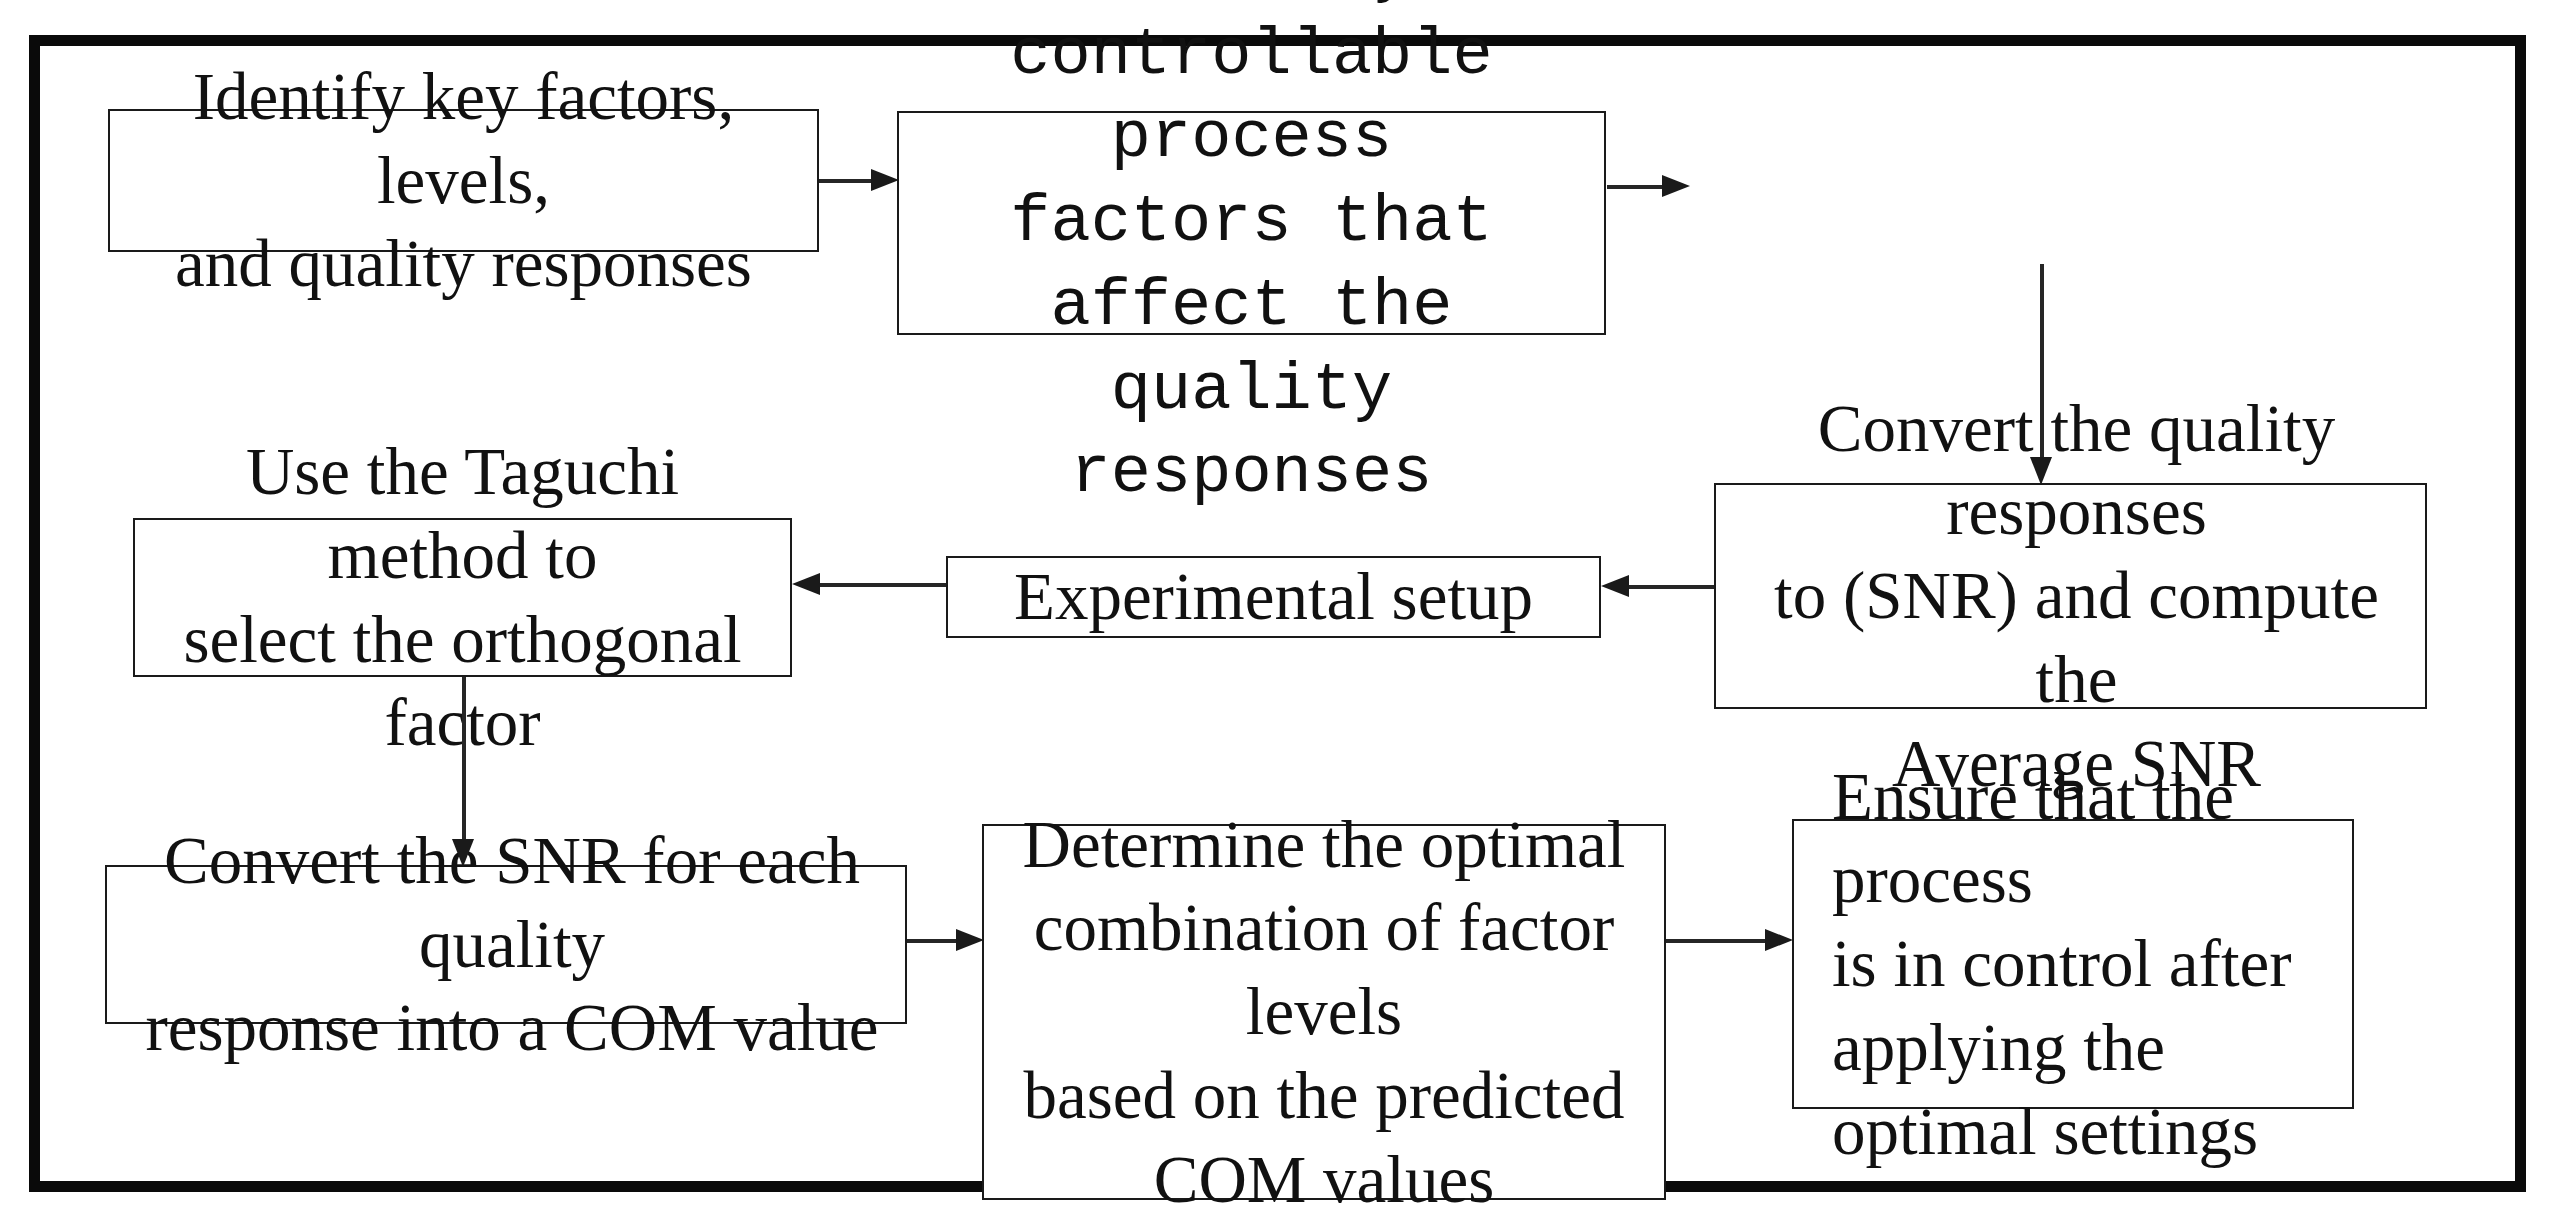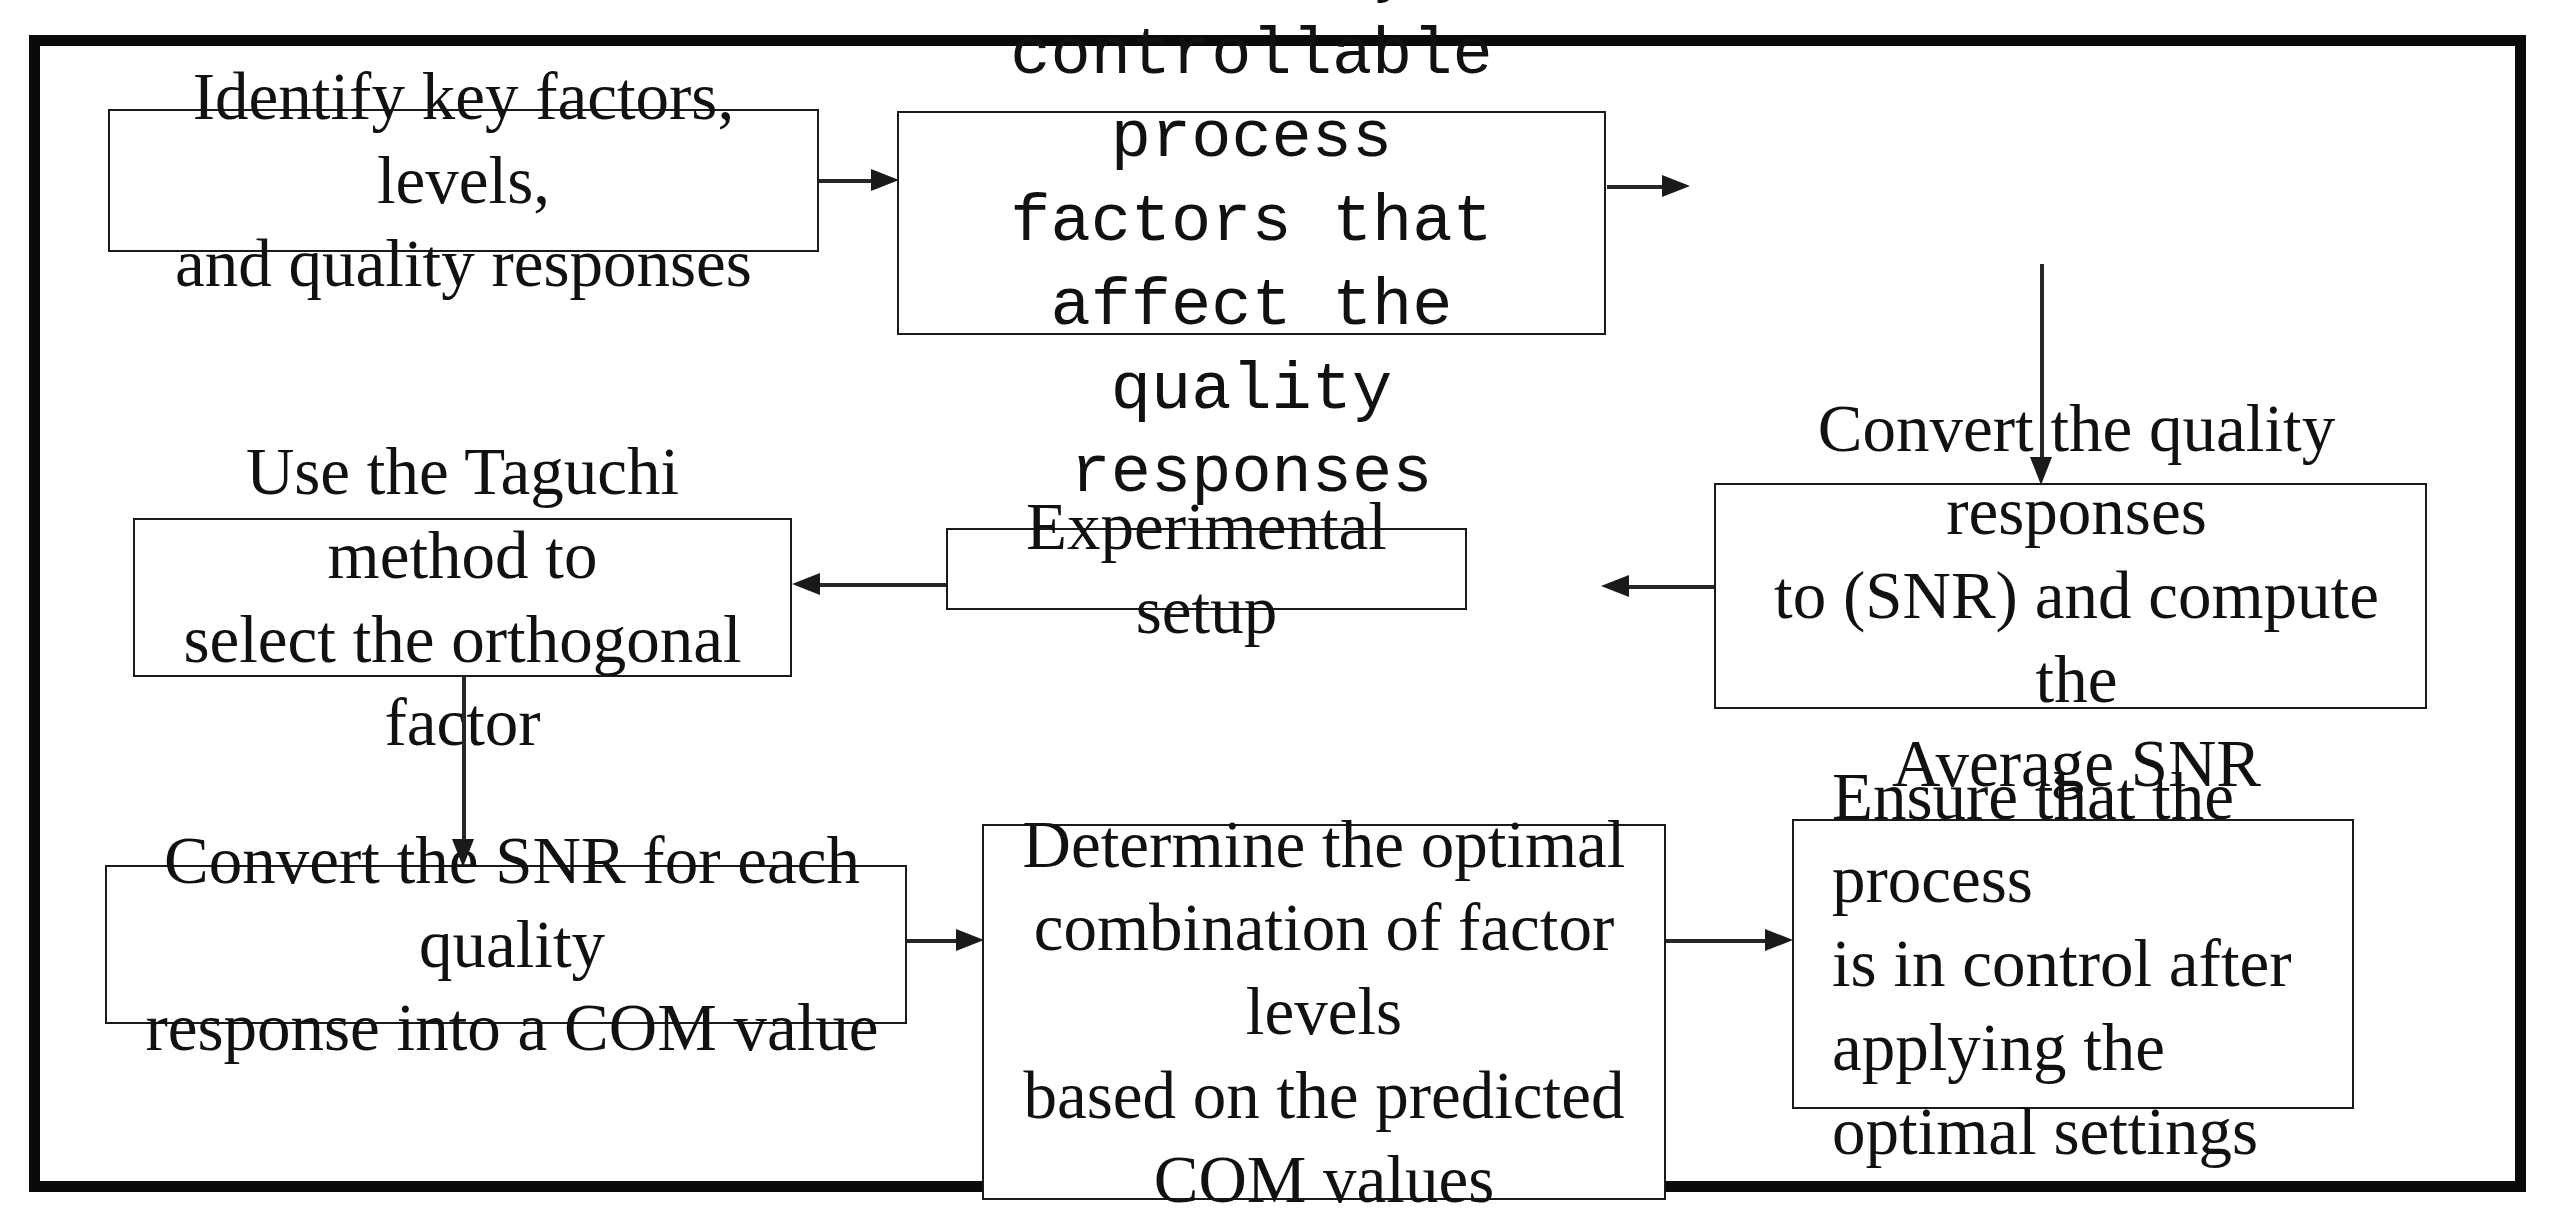--- a/index.html
+++ b/index.html
@@ -42,21 +42,21 @@
   .node.left-align {
     justify-content: flex-start;
     text-align: left;
     padding-left: 38px;
   }
   
   #n1 { left: 108px;  top: 109px;  width: 711px;  height: 143px; }
   #n2 { left: 897px; top: 111px;  width: 709px;  height: 224px; font-family: Liberation Mono, monospace; }
   #n3 { left: 1688px; top: 110px;  width: 709px;  height: 154px; }
   #n4 { left: 1714px; top: 483px;  width: 713px;  height: 226px; padding-left: 25px; }
-  #n5 { left: 946px; top: 528px;  width: 521px;  height: 82px; }
+  #n5 { left: 946px; top: 556px;  width: 655px;  height: 82px; }
   #n6 { left: 133px;  top: 518px;  width: 659px;  height: 159px; }
   #n7 { left: 105px;  top: 865px; width: 802px; height: 159px; padding-left: 25px; }
   #n8 { left: 982px; top: 824px; width: 684px;  height: 376px; align-items: center; }
   #n9 { left: 1792px; top: 819px; width: 562px;  height: 290px; }
 
   .hline, .vline {
     position: absolute;
     background: #262626;
   }
   .hline { height: 3.6px; }

